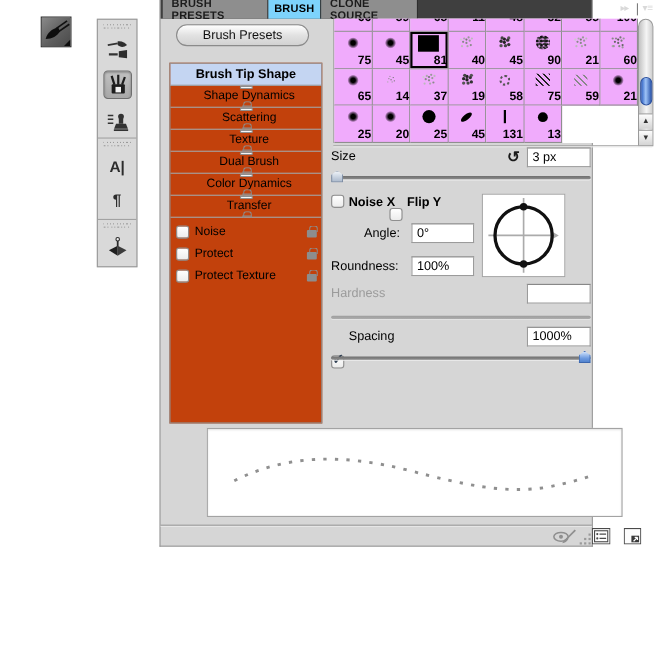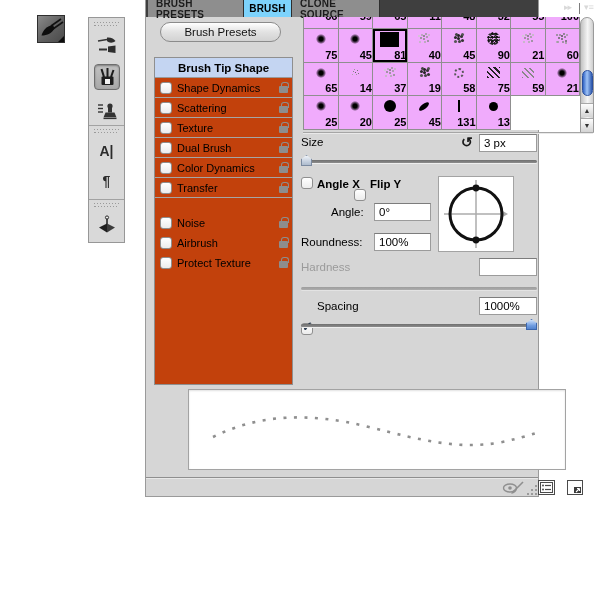--- a/index.html
+++ b/index.html
@@ -47,22 +47,22 @@
   #presets-btn { left:14px; top:22px; width:121px; height:20px; border-radius:10px;
     background:linear-gradient(#ffffff,#e2e2e2 50%,#d2d2d2); border:1px solid #8b8b8b;
     display:flex; align-items:center; justify-content:center; font-size:11.5px; color:#111; }
 
   
   #settings-box { left:8px; top:57px; width:139px; height:328px; background:#c2410c;
     border:1px solid #8f8f8f; }
   #settings-header { height:20px; background:#c4d5f2; border-bottom:1px solid #9a9a9a;
     display:flex; align-items:center; justify-content:center; font-size:11.5px; font-weight:bold; color:#000; }
   .set-row { height:20px; display:flex; align-items:center; padding:0 4px 0 5px; font-size:11px; color:#000; }
-  .grp1 .set-row { border-bottom:1px solid #a5a5a5; }
-  .grp2 { padding-top:3px;margin-top:12px; }
+  .grp1 .set-row { border-bottom:1px solid #a5a5a5;flex-direction:column; }
+  .grp2 { padding-top:3px; }
   .set-label { margin-left:5px; flex:1; white-space:nowrap; }
   .cb { width:12px; height:12px; min-width:12px; background:linear-gradient(#ffffff,#ececec);
     border:1px solid #8f8f8f; border-radius:3px; position:relative; }
   .cb.checked::after { content:"✓"; position:absolute; left:0px; top:-5px; font-size:13px;
     font-weight:bold; color:#2e3e52; }
   .lock { position:relative; width:9px; height:7px; background:#8d8d8d; border-radius:1px; margin-top:3px; }
   .lock::before { content:""; position:absolute; top:-4px; left:1.5px; width:6px; height:5px;
     border:1.5px solid #8d8d8d; border-bottom:none; border-radius:3px 3px 0 0; }
 
   
@@ -254,21 +254,21 @@
           </div>
         </div>
         <div class="grp2">
           <div class="set-row">
             <div class="cb"></div>
             <span class="set-label">Noise</span>
             <div class="lock"></div>
           </div>
           <div class="set-row">
             <div class="cb"></div>
-            <span class="set-label">Airbrush</span>
+            <span class="set-label">Protect</span>
             <div class="lock"></div>
           </div>
           <div class="set-row">
             <div class="cb"></div>
             <span class="set-label">Protect Texture</span>
             <div class="lock"></div>
           </div>
         </div>
       </div>
   </div>
@@ -450,21 +450,21 @@
   <div class="divline" style="top:132px"></div>
 
   <div class="lbl" style="left:155px; top:136px">Size</div>
   <div id="reset-icon">↺</div>
   <input class="pbox" style="left: 333px; top: 134px; width: 58px;" value="3 px">
   <div class="track" style="left:155px; top:160px; width:236px">
     <div class="thumb" style="left:0px"></div>
   </div>
 
   <div class="cb abs" style="left:155px; top:177px"></div>
-  <div class="lbl" style="left:171px; top:178px; font-weight:bold">Angle X</div>
+  <div class="lbl" style="left:171px; top:178px; font-weight:bold">Noise X</div>
   <div class="cb abs" style="left:208px; top:177px"></div>
   <div class="lbl" style="left:224px; top:178px; font-weight:bold">Flip Y</div>
 
   <div class="abs" id="dial">
     <svg width="74" height="74" viewBox="0 0 74 74">
       <line x1="37" y1="3" x2="37" y2="71" stroke="#ababab" stroke-width="1.5"></line>
       <line x1="5" y1="37" x2="62" y2="37" stroke="#ababab" stroke-width="1.5"></line>
       <polygon points="62,33 62,41 69,37" fill="#ababab"></polygon>
       <circle cx="37" cy="37" r="26" fill="none" stroke="#111" stroke-width="3"></circle>
       <circle cx="37" cy="11" r="3.4" fill="#111"></circle>

